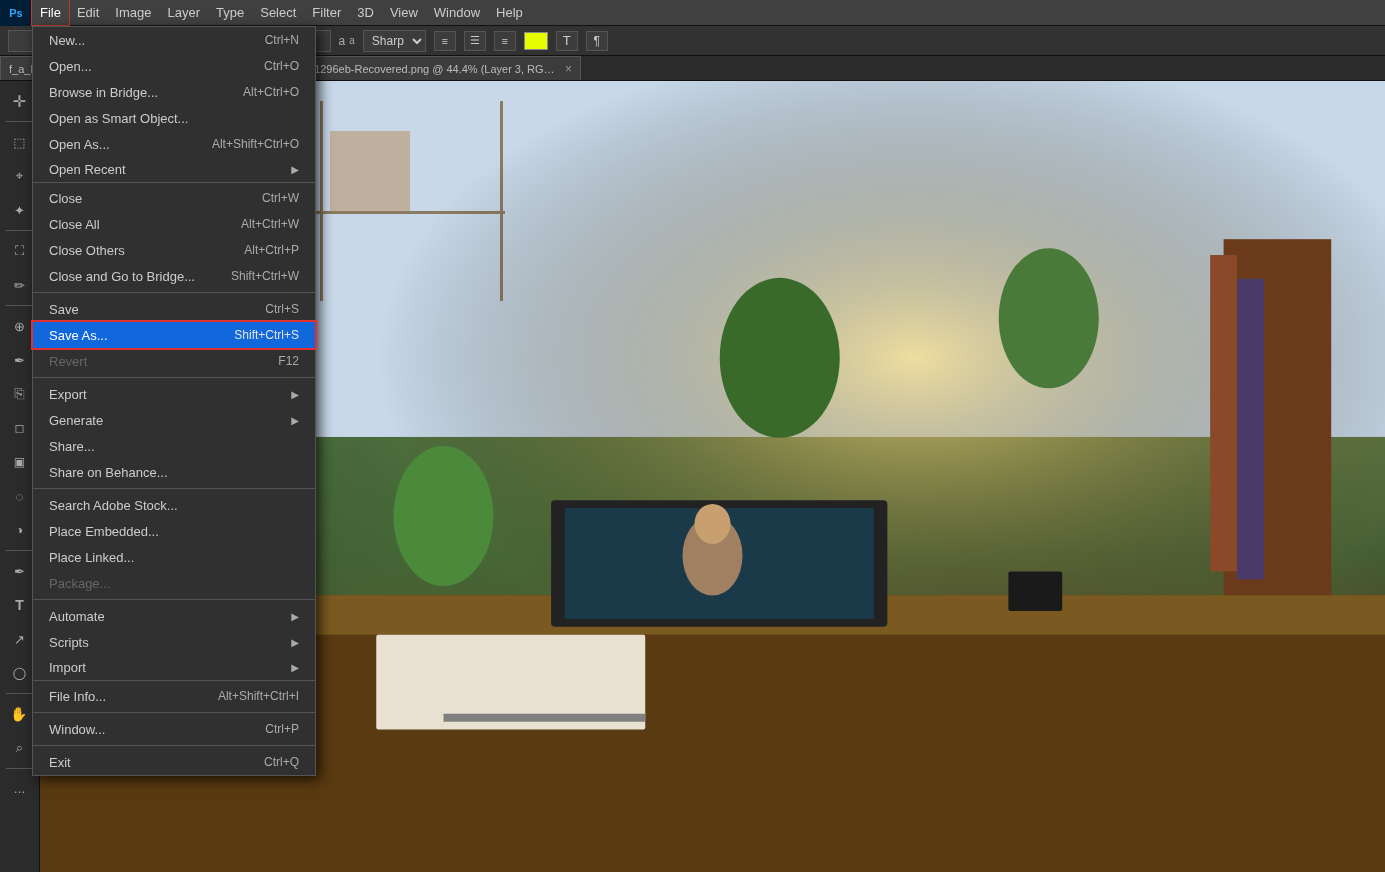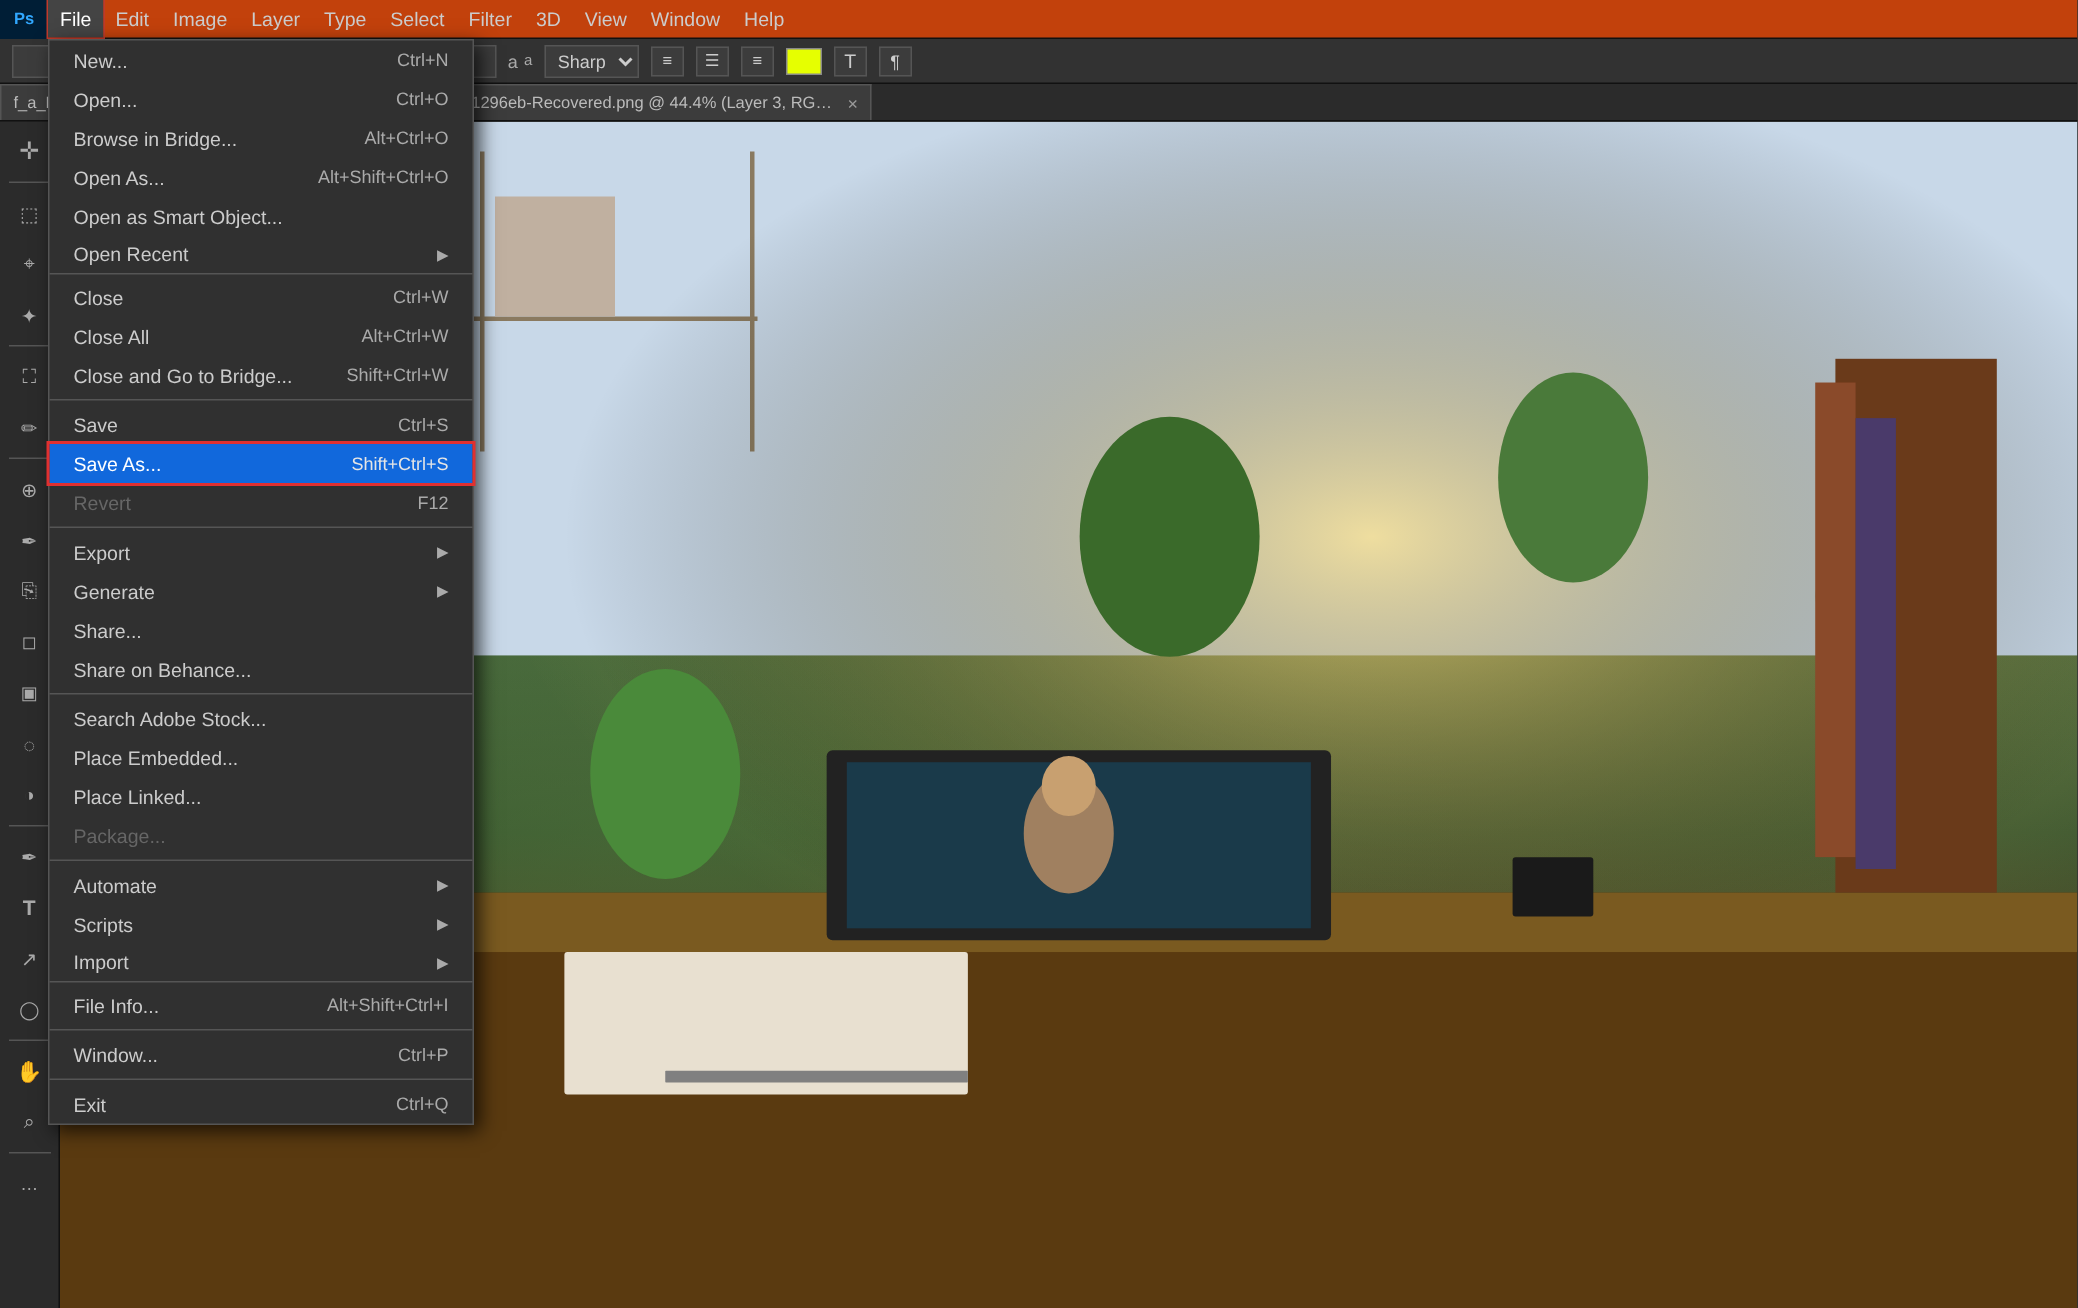--- a/index.html
+++ b/index.html
@@ -11,21 +11,21 @@
       font-size: 13px;
       background: #2b2b2b;
       position: relative;
     }
 
     
     .menu-bar {
       display: flex;
       align-items: center;
       height: 26px;
-      background: #c2410c;
+      background: #404040;
       border-bottom: 1px solid #111;
       position: relative;
       z-index: 100;
     }
 
     .ps-logo {
       width: 32px;
       height: 26px;
       background: #001e36;
       display: flex;
@@ -428,44 +428,48 @@
     <span>Open...</span>
     <span class="shortcut">Ctrl+O</span>
   </div>
 
   <div class="dropdown-item">
     <span>Browse in Bridge...</span>
     <span class="shortcut">Alt+Ctrl+O</span>
   </div>
 
   <div class="dropdown-item">
+    <span>Open as Smart Object...</span>
+    <span class="shortcut"></span>
+  </div>
+
+  <div class="dropdown-item">
     <span>Open As...</span>
     <span class="shortcut">Alt+Shift+Ctrl+O</span>
-  </div>
-
-  <div class="dropdown-item">
-    <span>Open as Smart Object...</span>
-    <span class="shortcut"></span>
   </div>
 
   <div class="dropdown-item" style="border-bottom:1px solid #555; margin-bottom:2px;">
     <span>Open Recent</span>
     <span class="has-submenu">▶</span>
   </div>
 
   <div class="dropdown-item">
     <span>Close</span>
     <span class="shortcut">Ctrl+W</span>
   </div>
 
   <div class="dropdown-item">
     <span>Close All</span>
     <span class="shortcut">Alt+Ctrl+W</span>
   </div>
 
+  <div class="dropdown-item">
+    <span>Close Others</span>
+    <span class="shortcut">Alt+Ctrl+P</span>
+  </div>
 
   <div class="dropdown-item">
     <span>Close and Go to Bridge...</span>
     <span class="shortcut">Shift+Ctrl+W</span>
   </div>
   <div class="dropdown-separator"></div>
 
   <div class="dropdown-item">
     <span>Save</span>
     <span class="shortcut">Ctrl+S</span>

